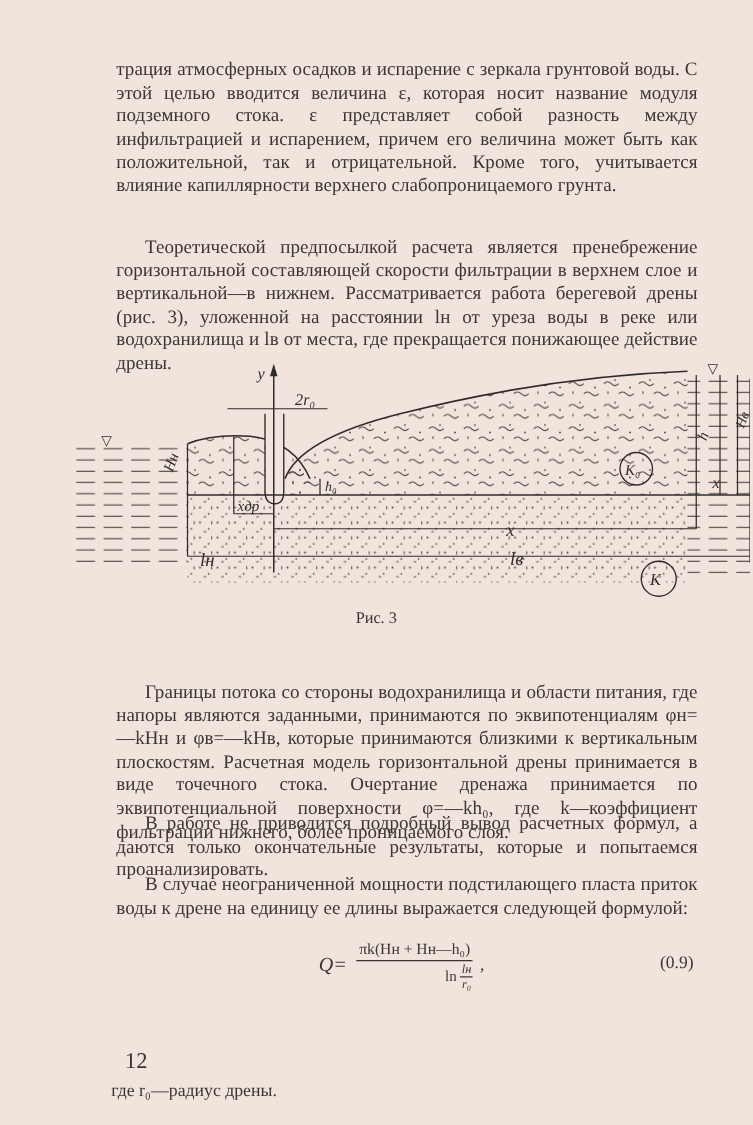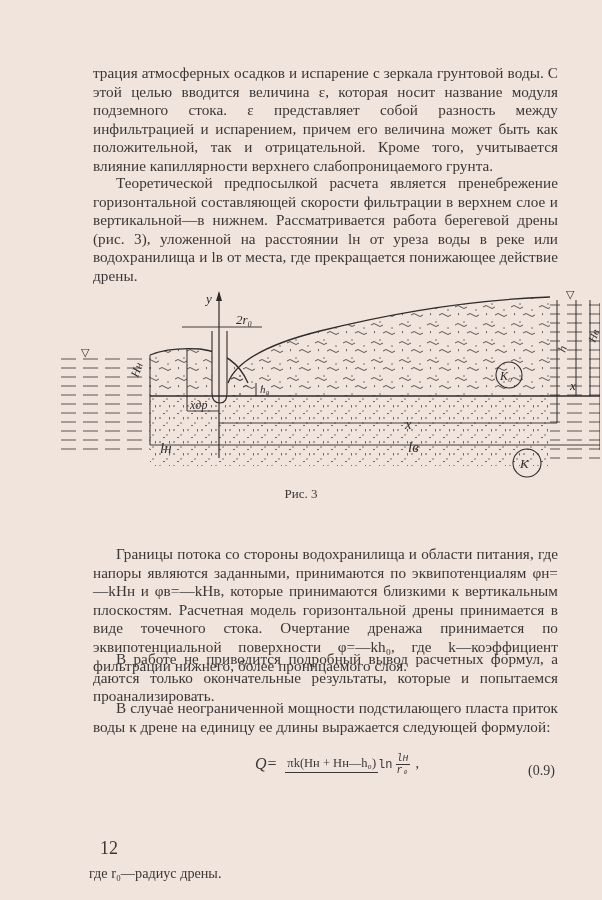--- a/index.html
+++ b/index.html
@@ -11,38 +11,38 @@
     position: relative;
   }
   .page { position: absolute; left: 0; top: 0; width: 602px; height: 900px; }
   .para {
     position: absolute; left: 93px; width: 465px;
     font-size: 15.2px; line-height: 18.6px;
     text-align: justify; letter-spacing: 0.05px;
   }
   .para .indent { display: inline-block; width: 23px; }
   .para p { margin: 0; }
-  #p1 { top: 64px; }
-  #p2 { top: 174px; }
+  #p1 { top: 47px; }
+  #p2 { top: 189px; }
   #p3 { top: 519px; margin-top: 26px; }
   #p4 { top: 650px; }
   #p5 { top: 699px; }
   .caption {
     position: absolute; left: 0; width: 602px; top: 486px;
     text-align: center; font-size: 13px;
   }
   .figure { position: absolute; left: 60px; top: 283px; width: 540px; height: 200px; }
   .formula {
     position: absolute; left: 255px; top: 752px; font-size: 14px;
     display: flex; align-items: center;
   }
   .formula .q { font-style: italic; font-size: 16px; margin-right: 4px; }
-  .frac { display: inline-flex; flex-direction: row; align-items: center; margin-left: 4px; }
+  .frac { display: inline-flex; flex-direction: column; align-items: flex-end; margin-left: 4px; }
   .frac .num { font-size: 12.5px; border-bottom: 1px solid #3a3636; padding: 0 2px 1px; }
-  .frac .den { font-size: 12px; display: flex; align-items: center; padding-top: 1px; font-family: Liberation Mono, monospace; }
+  .frac .den { font-size: 12px; display: flex; align-items: center; padding-top: 1px; }
   .smallfrac { display: inline-flex; flex-direction: column; align-items: center; margin-left: 3px; font-size: 10px; line-height: 11px; }
   .smallfrac .n { border-bottom: 1px solid #3a3636; padding: 0 1px; font-style: italic; }
   .smallfrac .d { font-style: italic; }
   .formula .comma { margin-left: 6px; }
   .eqnum { position: absolute; left: 528px; top: 763px; font-size: 14px; }
   .where { position: absolute; left: 89px; top: 817px; font-size: 14.2px; margin-top: 48px; }
   .pagenum { position: absolute; left: 100px; top: 838px; font-size: 18px; }
 </style>
 </head>
 <body>

